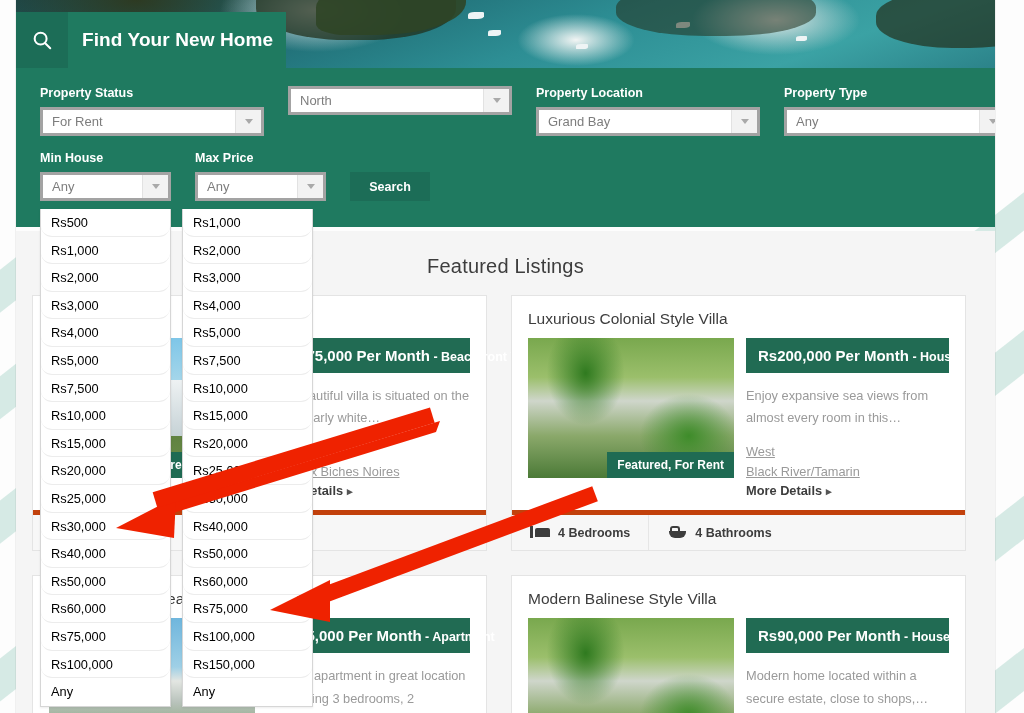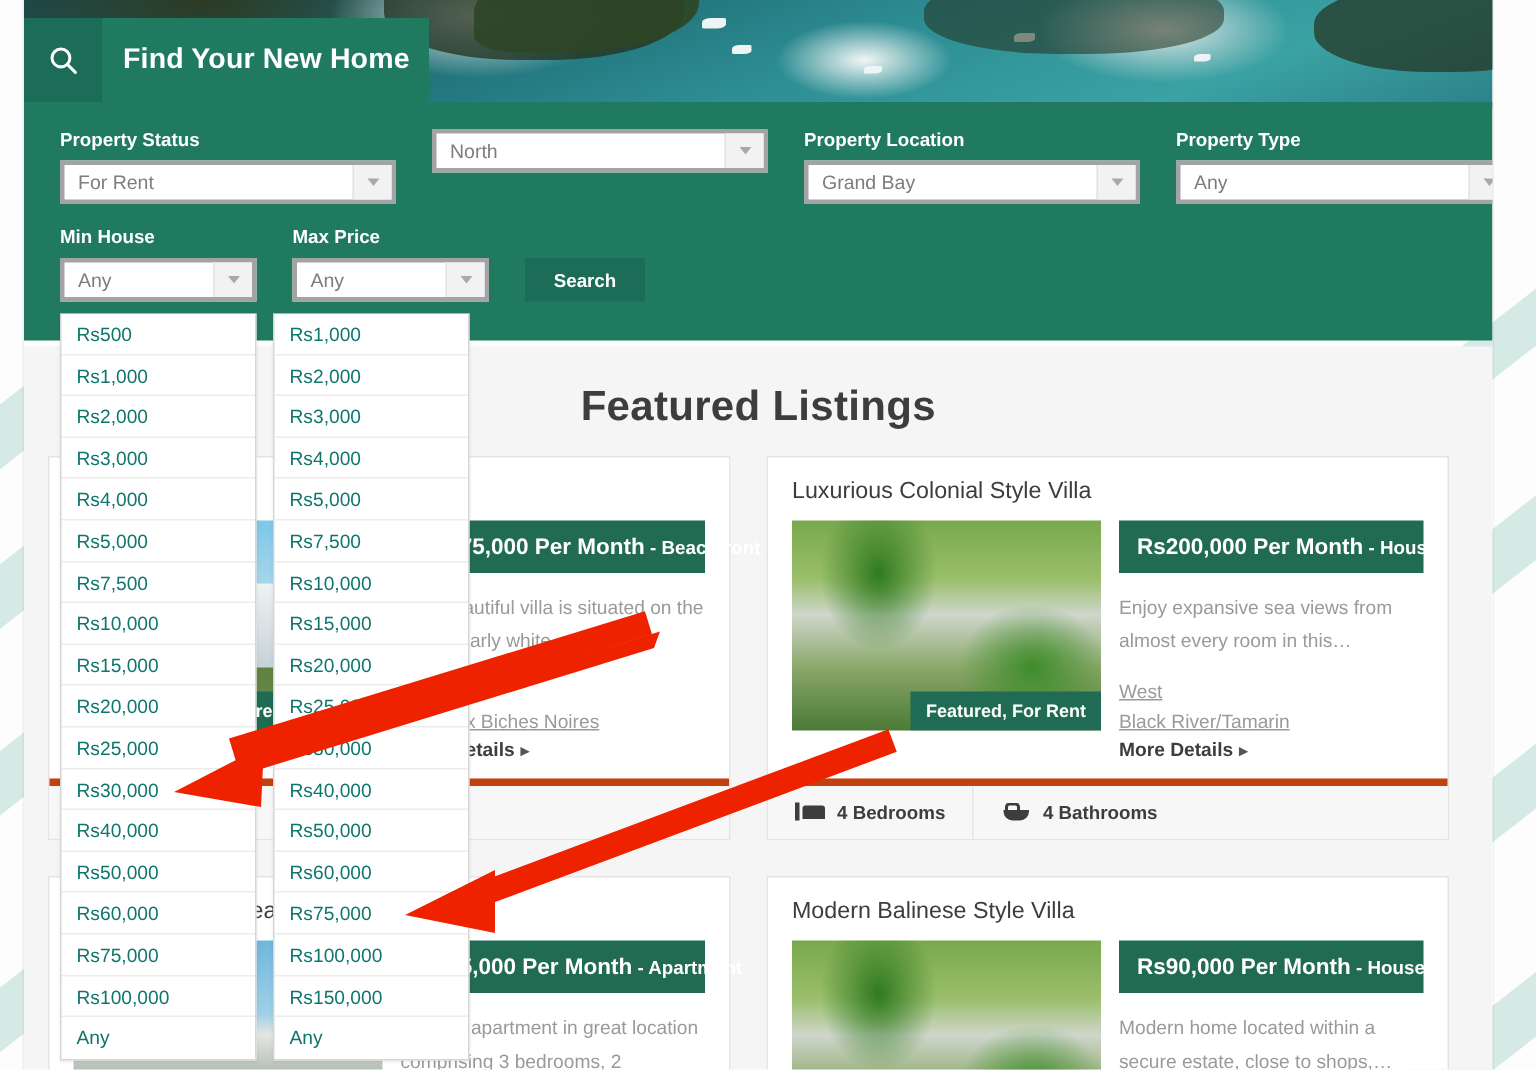--- a/index.html
+++ b/index.html
@@ -108,21 +108,21 @@
     display:flex;align-items:center;justify-content:center;
     border: none; cursor: pointer;
   }
 
   
   #content {
     position: absolute; left: 0; top: 231px; width: 979px; height: 482px;
     background: #f5f5f5;
   }
   #featured-title {
-    text-align: center; font-size: 28px; font-weight: bold; color: #3d3d3d;
+    text-align: center; font-size: 20px; font-weight: normal; color: #3d3d3d;
     padding-top: 24px; letter-spacing: .2px;
   }
   #cards {
     display: flex; gap: 24px;
     padding: 17px 16px 0 16px;
     flex-wrap: wrap;
   }
   .card {
     width: 455px; background: #ffffff; border: 1px solid #e4e4e4;
   }
@@ -192,23 +192,23 @@
 
   
   .dropdown {
     position: absolute; width: 131px;
     background: #ffffff; border: 1px solid #d6d6d6; border-top: none;
     z-index: 50;
     box-shadow: 0 1px 2px rgba(0,0,0,.08);
   }
   .dropdown .opt {
     height: 27.6px; line-height: 27.6px;
-    padding-left: 10px; font-size: 12.8px; color: #0f766e;
+    padding-left: 10px; font-size: 12.8px; color: #000000;
     border-bottom: 1px solid #ececec;
-    white-space: nowrap; cursor: pointer;
+    white-space: nowrap; cursor: pointer; border-radius: 11px;
   }
   .dropdown .opt:last-child { border-bottom: none; }
   #dd-min { left: 40px; top: 209px; }
   #dd-max { left: 182px; top: 209px; }
 
   
   #arrows { position: absolute; inset: 0; z-index: 99; pointer-events: none; }
 </style>
 </head>
 <body>

